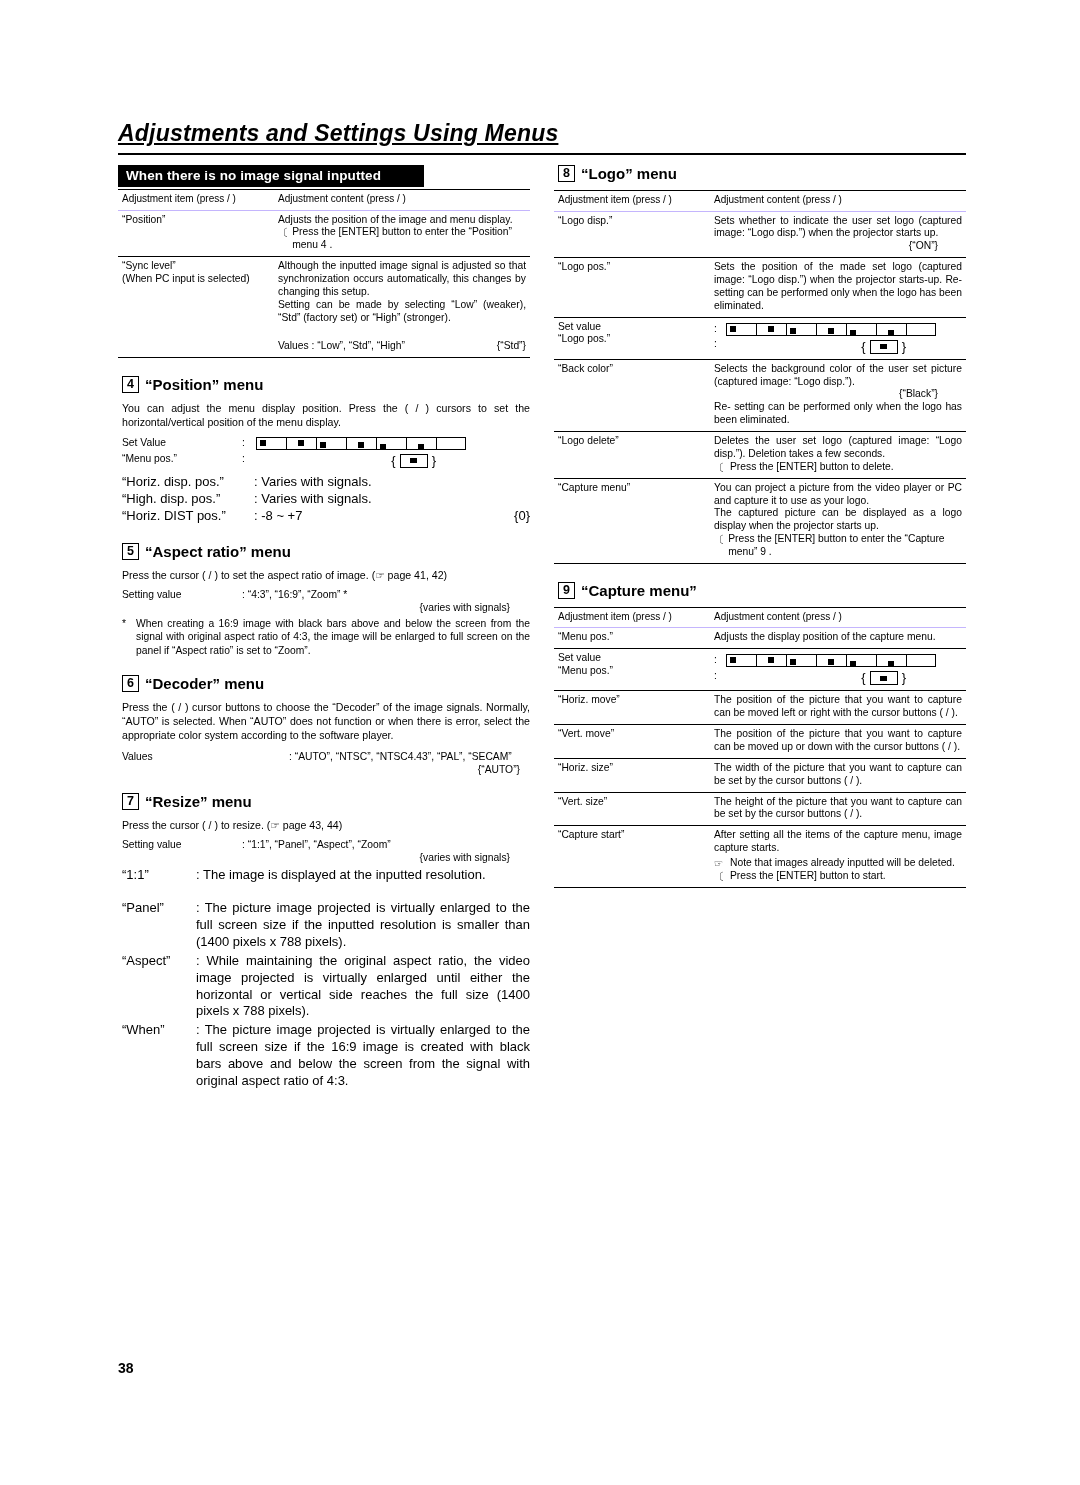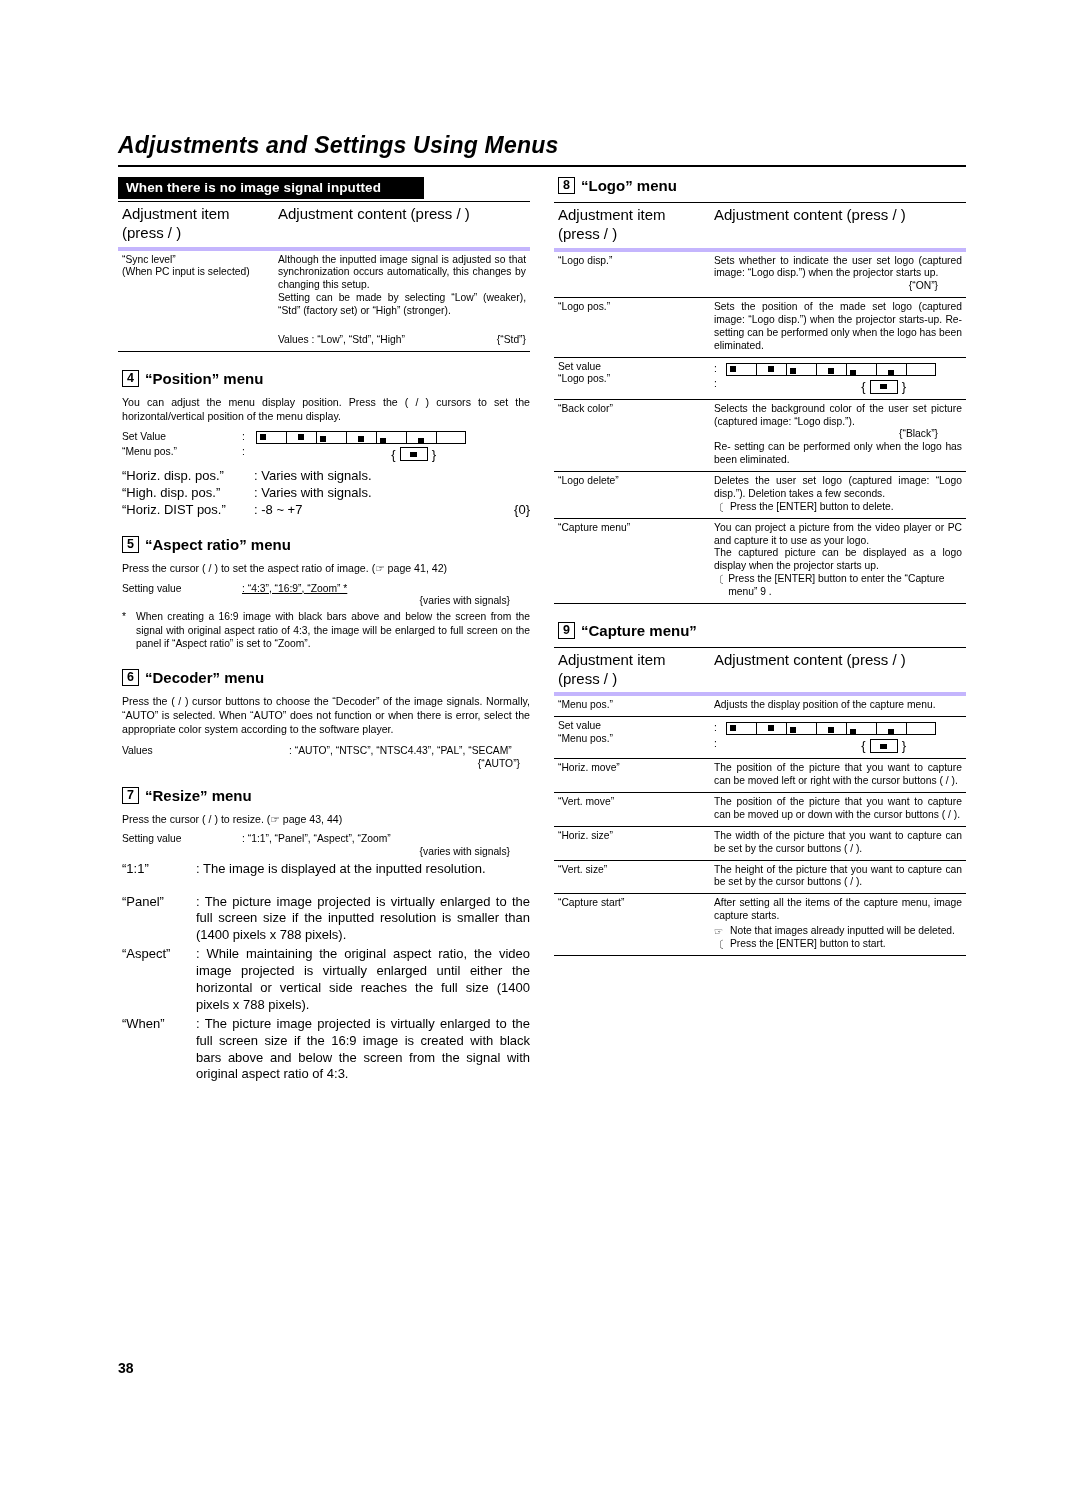--- a/index.html
+++ b/index.html
@@ -11,21 +11,21 @@
   }
   .page{
     position:absolute;left:0;top:0;width:1080px;height:1485px;
   }
   .content{
     position:absolute;left:118px;top:120px;width:848px;
   }
   h1.title{
     font-family:"Liberation Sans", sans-serif;
     font-style:italic;font-weight:bold;font-size:23px;
-    margin:12px 0 6px 0;letter-spacing:.2px;
+    margin:0 0 6px 0;letter-spacing:.2px;text-decoration:underline;
   }
   .title-rule{border-bottom:2.5px solid #000;width:848px;margin-bottom:10px;}
   .cols{display:flex;gap:24px;}
   .col{width:412px;position:relative;}
 
   
   .banner{
     background:#000;color:#fff;font-weight:bold;font-size:13.5px;
     padding:3px 6px 4px 8px;display:inline-block;width:292px;
     letter-spacing:.1px;
@@ -36,21 +36,21 @@
   .sec-head{display:flex;align-items:center;gap:6px;margin:18px 0 8px 4px;}
   .sec-head .num{
     border:1.3px solid #000;font-size:12.5px;font-weight:bold;
     width:15px;height:15px;line-height:15px;text-align:center;display:inline-block;
   }
   .sec-head .txt{font-weight:bold;font-size:15px;}
 
   
   table.t{border-collapse:collapse;width:100%;font-size:10.3px;}
   table.t td{vertical-align:top;padding:3px 4px 4px 4px;line-height:1.25;}
-  .hdr td{border-top:1px solid #000;border-bottom:4px solid #c4b5fd;font-size:15px;padding-top:3px;padding-bottom:3px;}
+  .hdr td{border-top:1px solid #000;border-bottom:1px solid #c4b5fd;font-size:10px;padding-top:3px;padding-bottom:3px;}
   .rowline td{border-bottom:.8px solid #000;}
   .c1{width:148px;}
   .c2{width:auto;}
   .just{text-align:justify;}
 
   p.body{font-size:10.6px;line-height:1.33;margin:4px 0 6px 4px;text-align:justify;}
   .list{font-size:13px;line-height:1.3;margin:2px 0 4px 4px;}
   .list .lrow{display:flex;}
   .list .lrow .a{width:132px;}
   .list .lrow .b{flex:1;}
@@ -96,20 +96,30 @@
 
         <div class="banner-wrap">
           <div class="banner">When there is no image signal inputted</div>
         </div>
 
         <table class="t">
           <tbody>
               <tr class="hdr">
             <td class="c1">Adjustment item (press  /  )</td>
             <td class="c2">Adjustment content (press  /  )</td>
+          </tr>
+          <tr class="rowline">
+            <td class="c1">“Position”</td>
+            <td class="c2">
+              <div class="just">Adjusts the position of the image and menu display.</div>
+              <div class="indent-line">
+                <span class="bk entbr">〔</span>
+                <span>Press the [ENTER] button to enter the “Position” menu 4 .</span>
+              </div>
+            </td>
           </tr>
           <tr class="rowline">
             <td class="c1" style="white-space:pre-line">“Sync level”
 (When PC input is selected)</td>
             <td class="c2">
               <div class="just" style="white-space:pre-line">Although the inputted image signal is adjusted so that synchronization occurs automatically, this changes by changing this setup.
 Setting can be made by selecting “Low” (weaker), “Std” (factory set) or “High” (stronger).</div>
               <div style="display:flex;justify-content:space-between;margin-top:16px;">
                 <span>Values : “Low”, “Std”, “High”</span>
                 <span>{“Std”}</span>
@@ -183,21 +193,21 @@
         </div>
 
         <div class="sec-head">
           <span class="num">5</span>
           <span class="txt">“Aspect ratio” menu</span>
         </div>
         <p class="body">Press the cursor (  /  ) to set the aspect ratio of image. (☞ page 41, 42)</p>
 
         <div style="display:flex;margin-left:4px;font-size:10.3px;line-height:1.35;">
           <span style="width:120px;">Setting value</span>
-          <span style="flex:1;text-decoration:underline;">: “4:3”, “16:9”, “Zoom” *</span>
+          <span style="flex:1;">: “4:3”, “16:9”, “Zoom” *</span>
         </div>
         <div style="text-align:right;font-size:10.3px;margin-right:20px;">{varies with signals}</div>
 
         <div class="footnote star">
           <span class="s">*</span>
           <span style="flex:1">When creating a 16:9 image with black bars above and below the screen from the signal with original aspect ratio of 4:3, the image will be enlarged to full screen on the panel if “Aspect ratio” is set to “Zoom”.</span>
         </div>
 
         <div class="sec-head">
           <span class="num">6</span>

